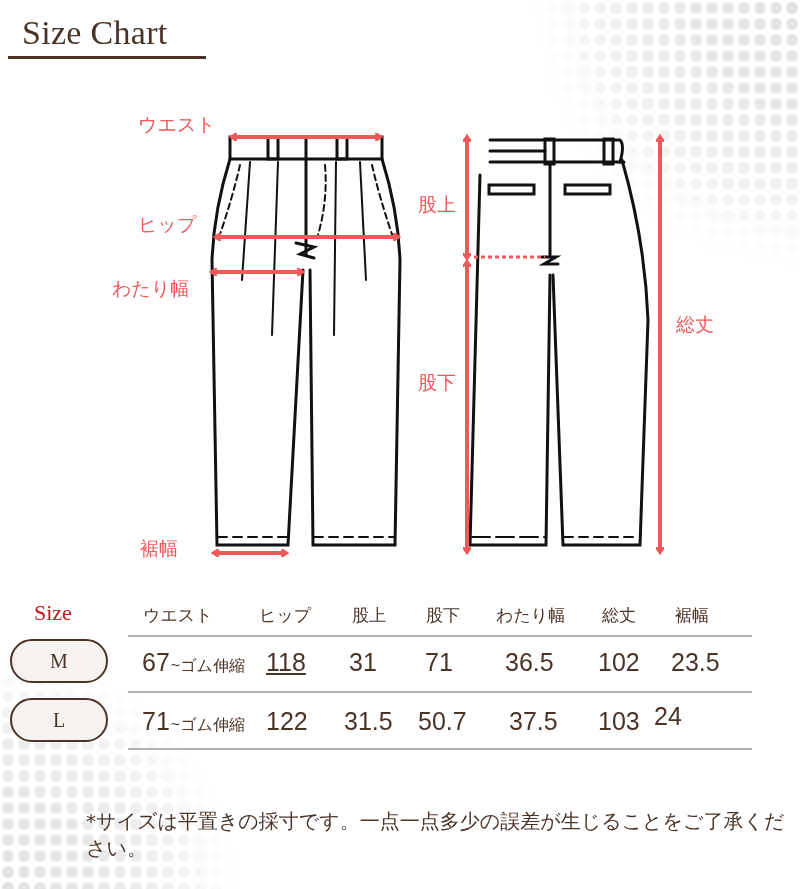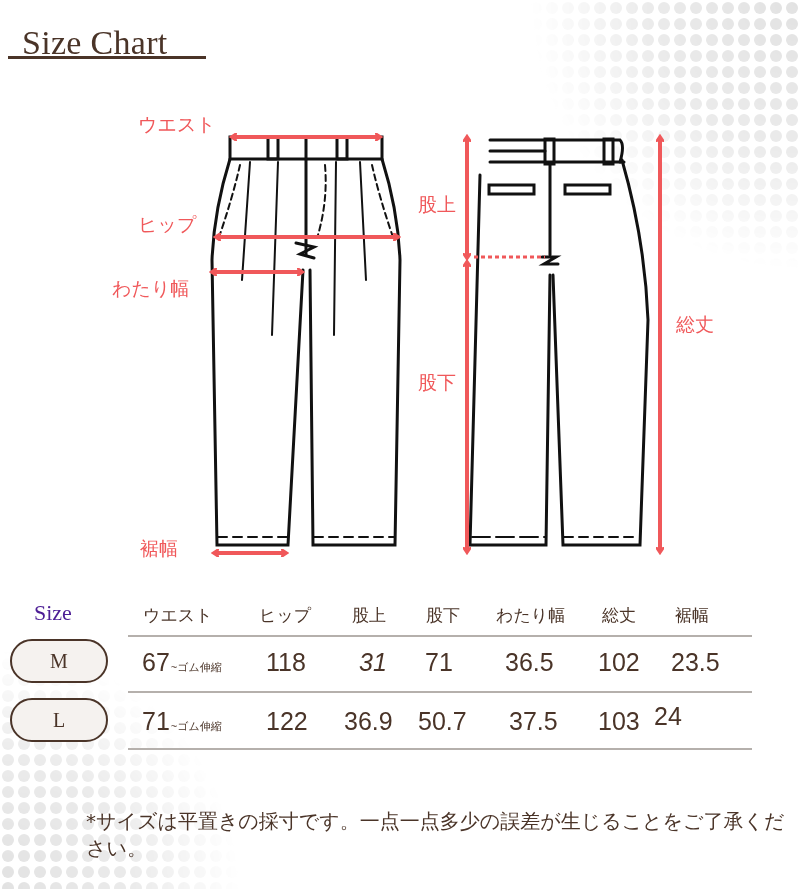--- a/index.html
+++ b/index.html
@@ -1,32 +1,32 @@
 <!DOCTYPE html>
 <html><head>
   <meta charset="utf-8">
   <style>
     html, body { margin:0; padding:0; }
     body { width:800px; height:889px; background:#ffffff; position:relative; overflow:hidden;
       font-family:"Liberation Sans", "DejaVu Sans", sans-serif; color:#4a3428; }
     .dots { position:absolute; left:0; top:0; width:800px; height:889px; z-index:0; }
-    .title { position:absolute; left:22px; top:24px; font-family:"Liberation Serif", "DejaVu Serif", serif;
+    .title { position:absolute; left:22px; top:14px; font-family:"Liberation Serif", "DejaVu Serif", serif;
       font-size:34px; color:#4a3428; letter-spacing:0.3px; z-index:2; }
     .title-rule { position:absolute; left:8px; top:56px; width:198px; height:3px; background:#4a3428; z-index:2; }
     .diagram { position:absolute; left:0; top:0; width:800px; height:600px; z-index:1; }
     .lbl { position:absolute; color:#f0585a; font-size:19px; z-index:3; font-family:"DejaVu Sans", sans-serif; }
     .table { position:absolute; left:0; top:590px; width:800px; z-index:2; }
-    .size-hdr { position:absolute; left:34px; top:10px; font-family:"Liberation Serif","DejaVu Serif",serif; font-size:22px; color:#4c1d95; }
+    .size-hdr { position:absolute; left:34px; top:10px; font-family:"Liberation Serif","DejaVu Serif",serif; font-size:22px; color:#b91c1c; }
     .col-hdr { position:absolute; top:14px; font-size:17px; color:#4a3428; font-family:"DejaVu Sans", sans-serif; }
     .pill { position:absolute; left:10px; width:98px; height:44px; border:2px solid #4a3428; border-radius:24px;
       background:#f5f2ef; display:flex; align-items:center; justify-content:center;
       font-family:"Liberation Serif","DejaVu Serif",serif; font-size:20px; color:#4a3428; box-sizing:border-box; }
     .rule { position:absolute; left:128px; width:624px; height:2px; background:#b5b0ac; }
     .cell { position:absolute; font-size:25px; color:#4a3428; }
-    .cell .note { font-size:11px; margin-left:1px; }
+    .cell .note { font-size:16px; margin-left:1px; }
     .footnote { position:absolute; left:86px; top:808px; font-size:20px; color:#4a3428; z-index:2; font-family:"DejaVu Sans", sans-serif; }
   </style>
 </head>
 <body>
 
 <svg class="dots" viewBox="0 0 800 889">
   <defs>
     <radialGradient id="fadeTR" cx="800" cy="0" r="300" gradientUnits="userSpaceOnUse">
       <stop offset="0" stop-color="#dcdcdc"></stop>
         <stop offset="1" stop-color="#ffffff" stop-opacity="0"></stop>
@@ -127,33 +127,33 @@
   <div class="col-hdr" style="left:352px;">股上</div>
   <div class="col-hdr" style="left:426px;">股下</div>
   <div class="col-hdr" style="left:496px;">わたり幅</div>
   <div class="col-hdr" style="left:602px;">総丈</div>
   <div class="col-hdr" style="left:675px;">裾幅</div>
 
   <div class="rule" style="top:45px;"></div>
 
   <div class="pill" style="top:49px;">M</div>
   <div class="cell" style="left:142px;top:58px;"><span>67</span><span class="note">~ゴム伸縮</span></div>
-  <div class="cell" style="left:266px;top:58px;">118</div>
-  <div class="cell" style="left:359px;top:58px;font-style:italic;">31</div>
+  <div class="cell" style="left:266px;top:58px;text-decoration:underline;">118</div>
+  <div class="cell" style="left:349px;top:58px;">31</div>
   <div class="cell" style="left:425px;top:58px;">71</div>
   <div class="cell" style="left:505px;top:58px;">36.5</div>
   <div class="cell" style="left:598px;top:58px;">102</div>
   <div class="cell" style="left:671px;top:58px;text-align:right;">23.5</div>
 
   <div class="rule" style="top:101px;"></div>
 
   <div class="pill" style="top:108px;">L</div>
   <div class="cell" style="left:142px;top:117px;"><span>71</span><span class="note">~ゴム伸縮</span></div>
   <div class="cell" style="left:266px;top:117px;text-align:right;">122</div>
-  <div class="cell" style="left:344px;top:117px;">36.9</div>
+  <div class="cell" style="left:344px;top:117px;">31.5</div>
   <div class="cell" style="left:418px;top:117px;">50.7</div>
   <div class="cell" style="left:509px;top:117px;">37.5</div>
   <div class="cell" style="left:598px;top:117px;">103</div>
   <div class="cell" style="left:654px;top:112px;">24</div>
 
   <div class="rule" style="top:158px;"></div>
 </div>
 
 <div class="footnote">*サイズは平置きの採寸です。一点一点多少の誤差が生じることをご了承ください。</div>
 

